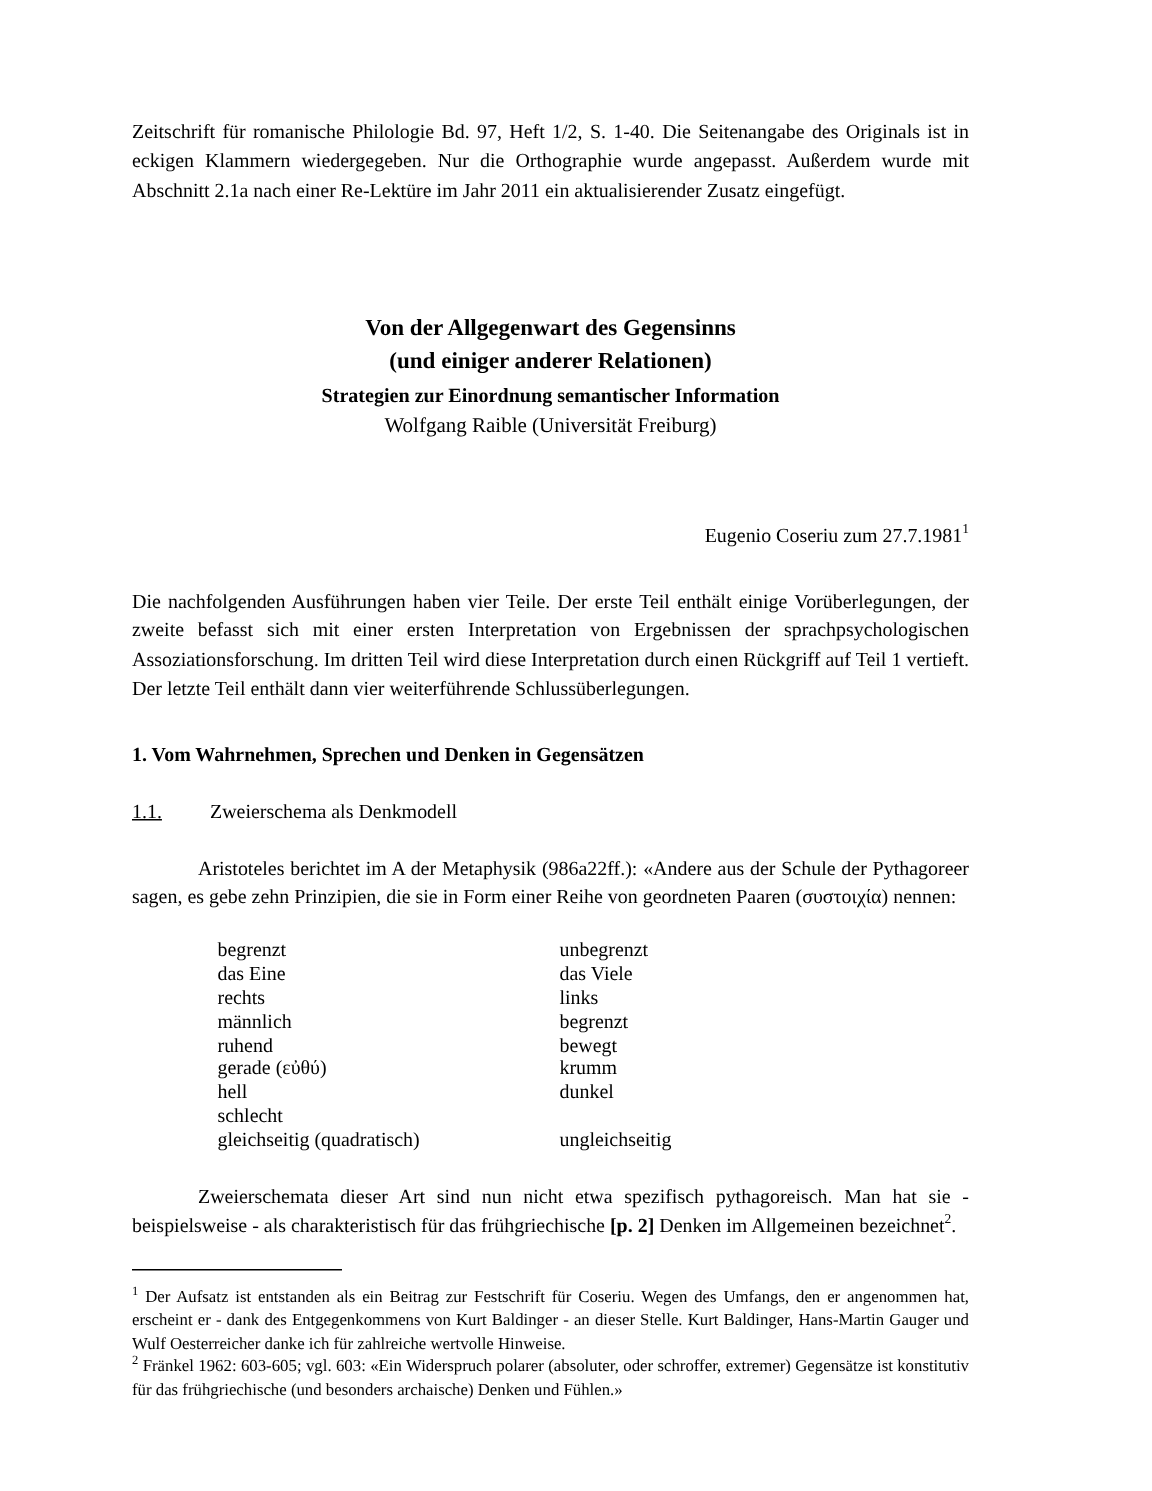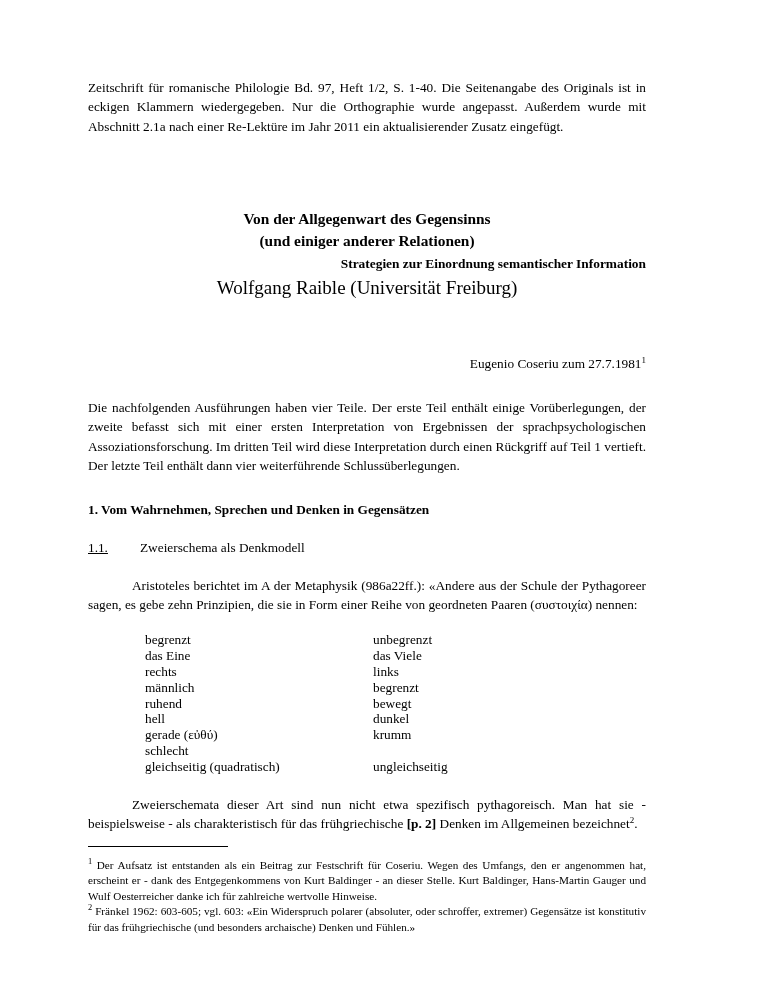--- a/index.html
+++ b/index.html
@@ -39,24 +39,23 @@
   .title-line {
     font-size: 15.4px;
     font-weight: bold;
     line-height: 1.42;
   }
   .subtitle {
     font-size: 13.4px;
     font-weight: bold;
     margin-top: 3px;
     line-height: 1.4;
-    text-align: right;
   }
   .author {
-    font-size: 19px;
+    font-size: 14px;
     margin-top: 2px;
     line-height: 1.4;
   }
   .dedication {
     text-align: right;
     font-size: 13.3px;
     margin-top: 54px;
   }
   .dedication sup {
     font-size: 9px;
@@ -188,26 +187,26 @@
     </div>
     <div class="pair-row">
       <div class="pair-left">männlich</div>
       <div class="pair-right">begrenzt</div>
     </div>
     <div class="pair-row">
       <div class="pair-left">ruhend</div>
       <div class="pair-right">bewegt</div>
     </div>
     <div class="pair-row">
+      <div class="pair-left">gerade (εὐθύ)</div>
+      <div class="pair-right">krumm</div>
+    </div>
+    <div class="pair-row">
       <div class="pair-left">hell</div>
       <div class="pair-right">dunkel</div>
-    </div>
-    <div class="pair-row">
-      <div class="pair-left">gerade (εὐθύ)</div>
-      <div class="pair-right">krumm</div>
     </div>
     <div class="pair-row">
       <div class="pair-right">schlecht</div>
     </div>
     <div class="pair-row">
       <div class="pair-left">gleichseitig (quadratisch)</div>
       <div class="pair-right">ungleichseitig</div>
     </div>
   </div>
 

